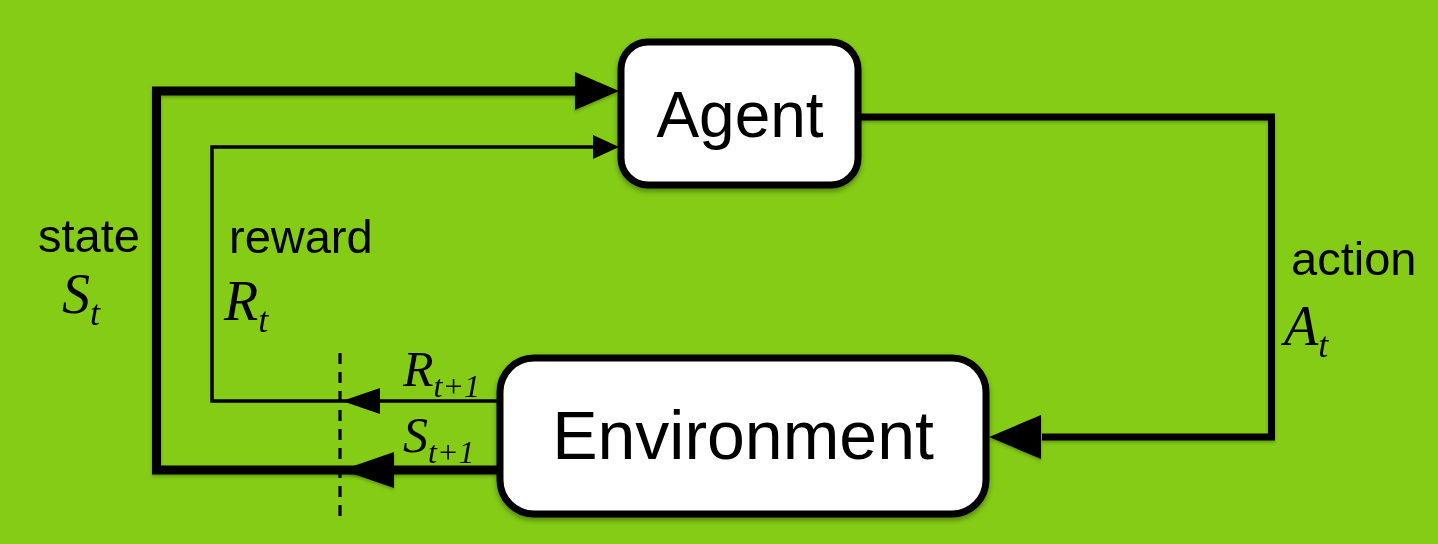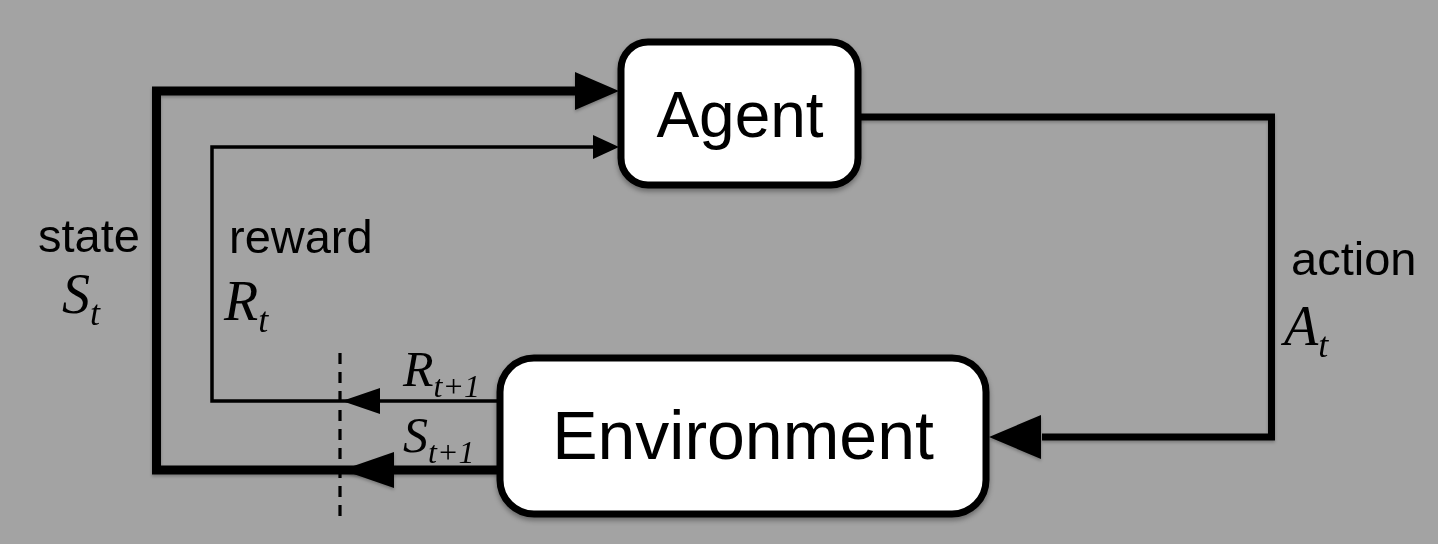--- a/index.html
+++ b/index.html
@@ -4,21 +4,21 @@
 <style>
   html, body {
     margin: 0;
     padding: 0;
     background: #ffffff;
   }
   .canvas {
     position: relative;
     width: 1438px;
     height: 544px;
-    background: #a3a3a3;
+    background: #84cc16;
     overflow: hidden;
   }
   svg { display: block; }
   .node-box {
     fill: #ffffff;
     stroke: #000000;
     stroke-width: 7;
   }
   .shadowed {
     filter: drop-shadow(0px 3px 2.5px rgba(0,0,0,0.35));

